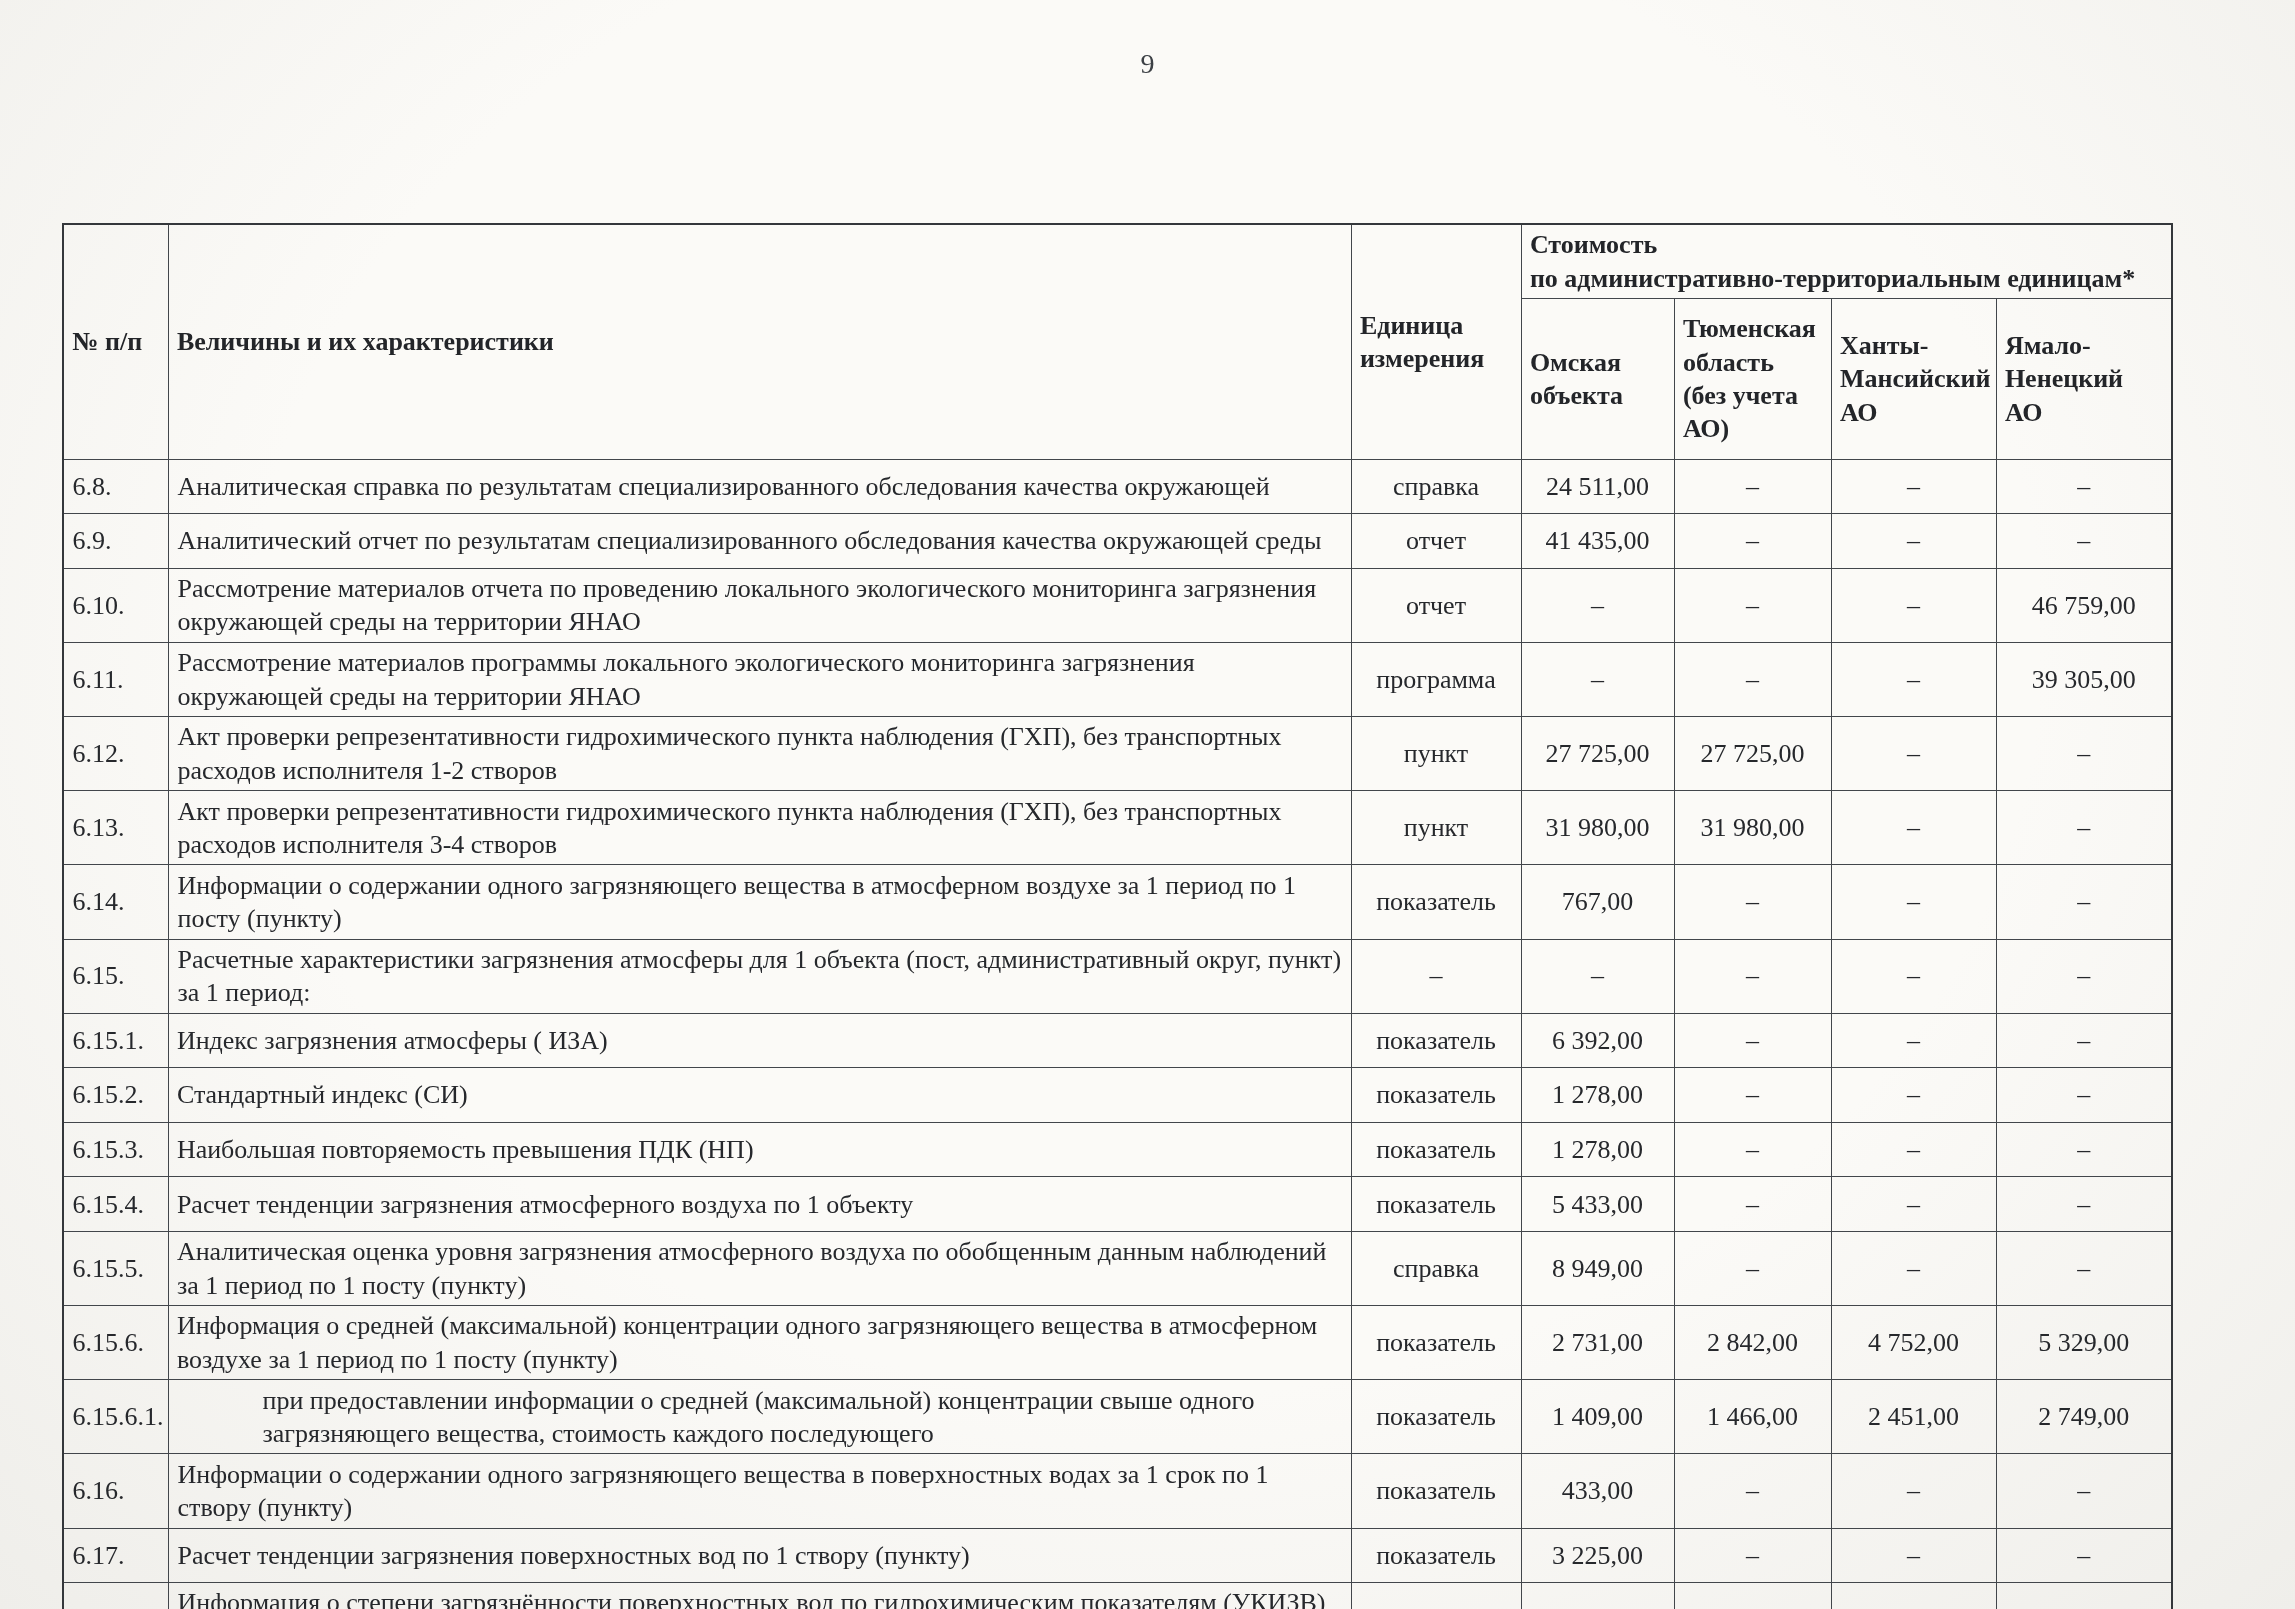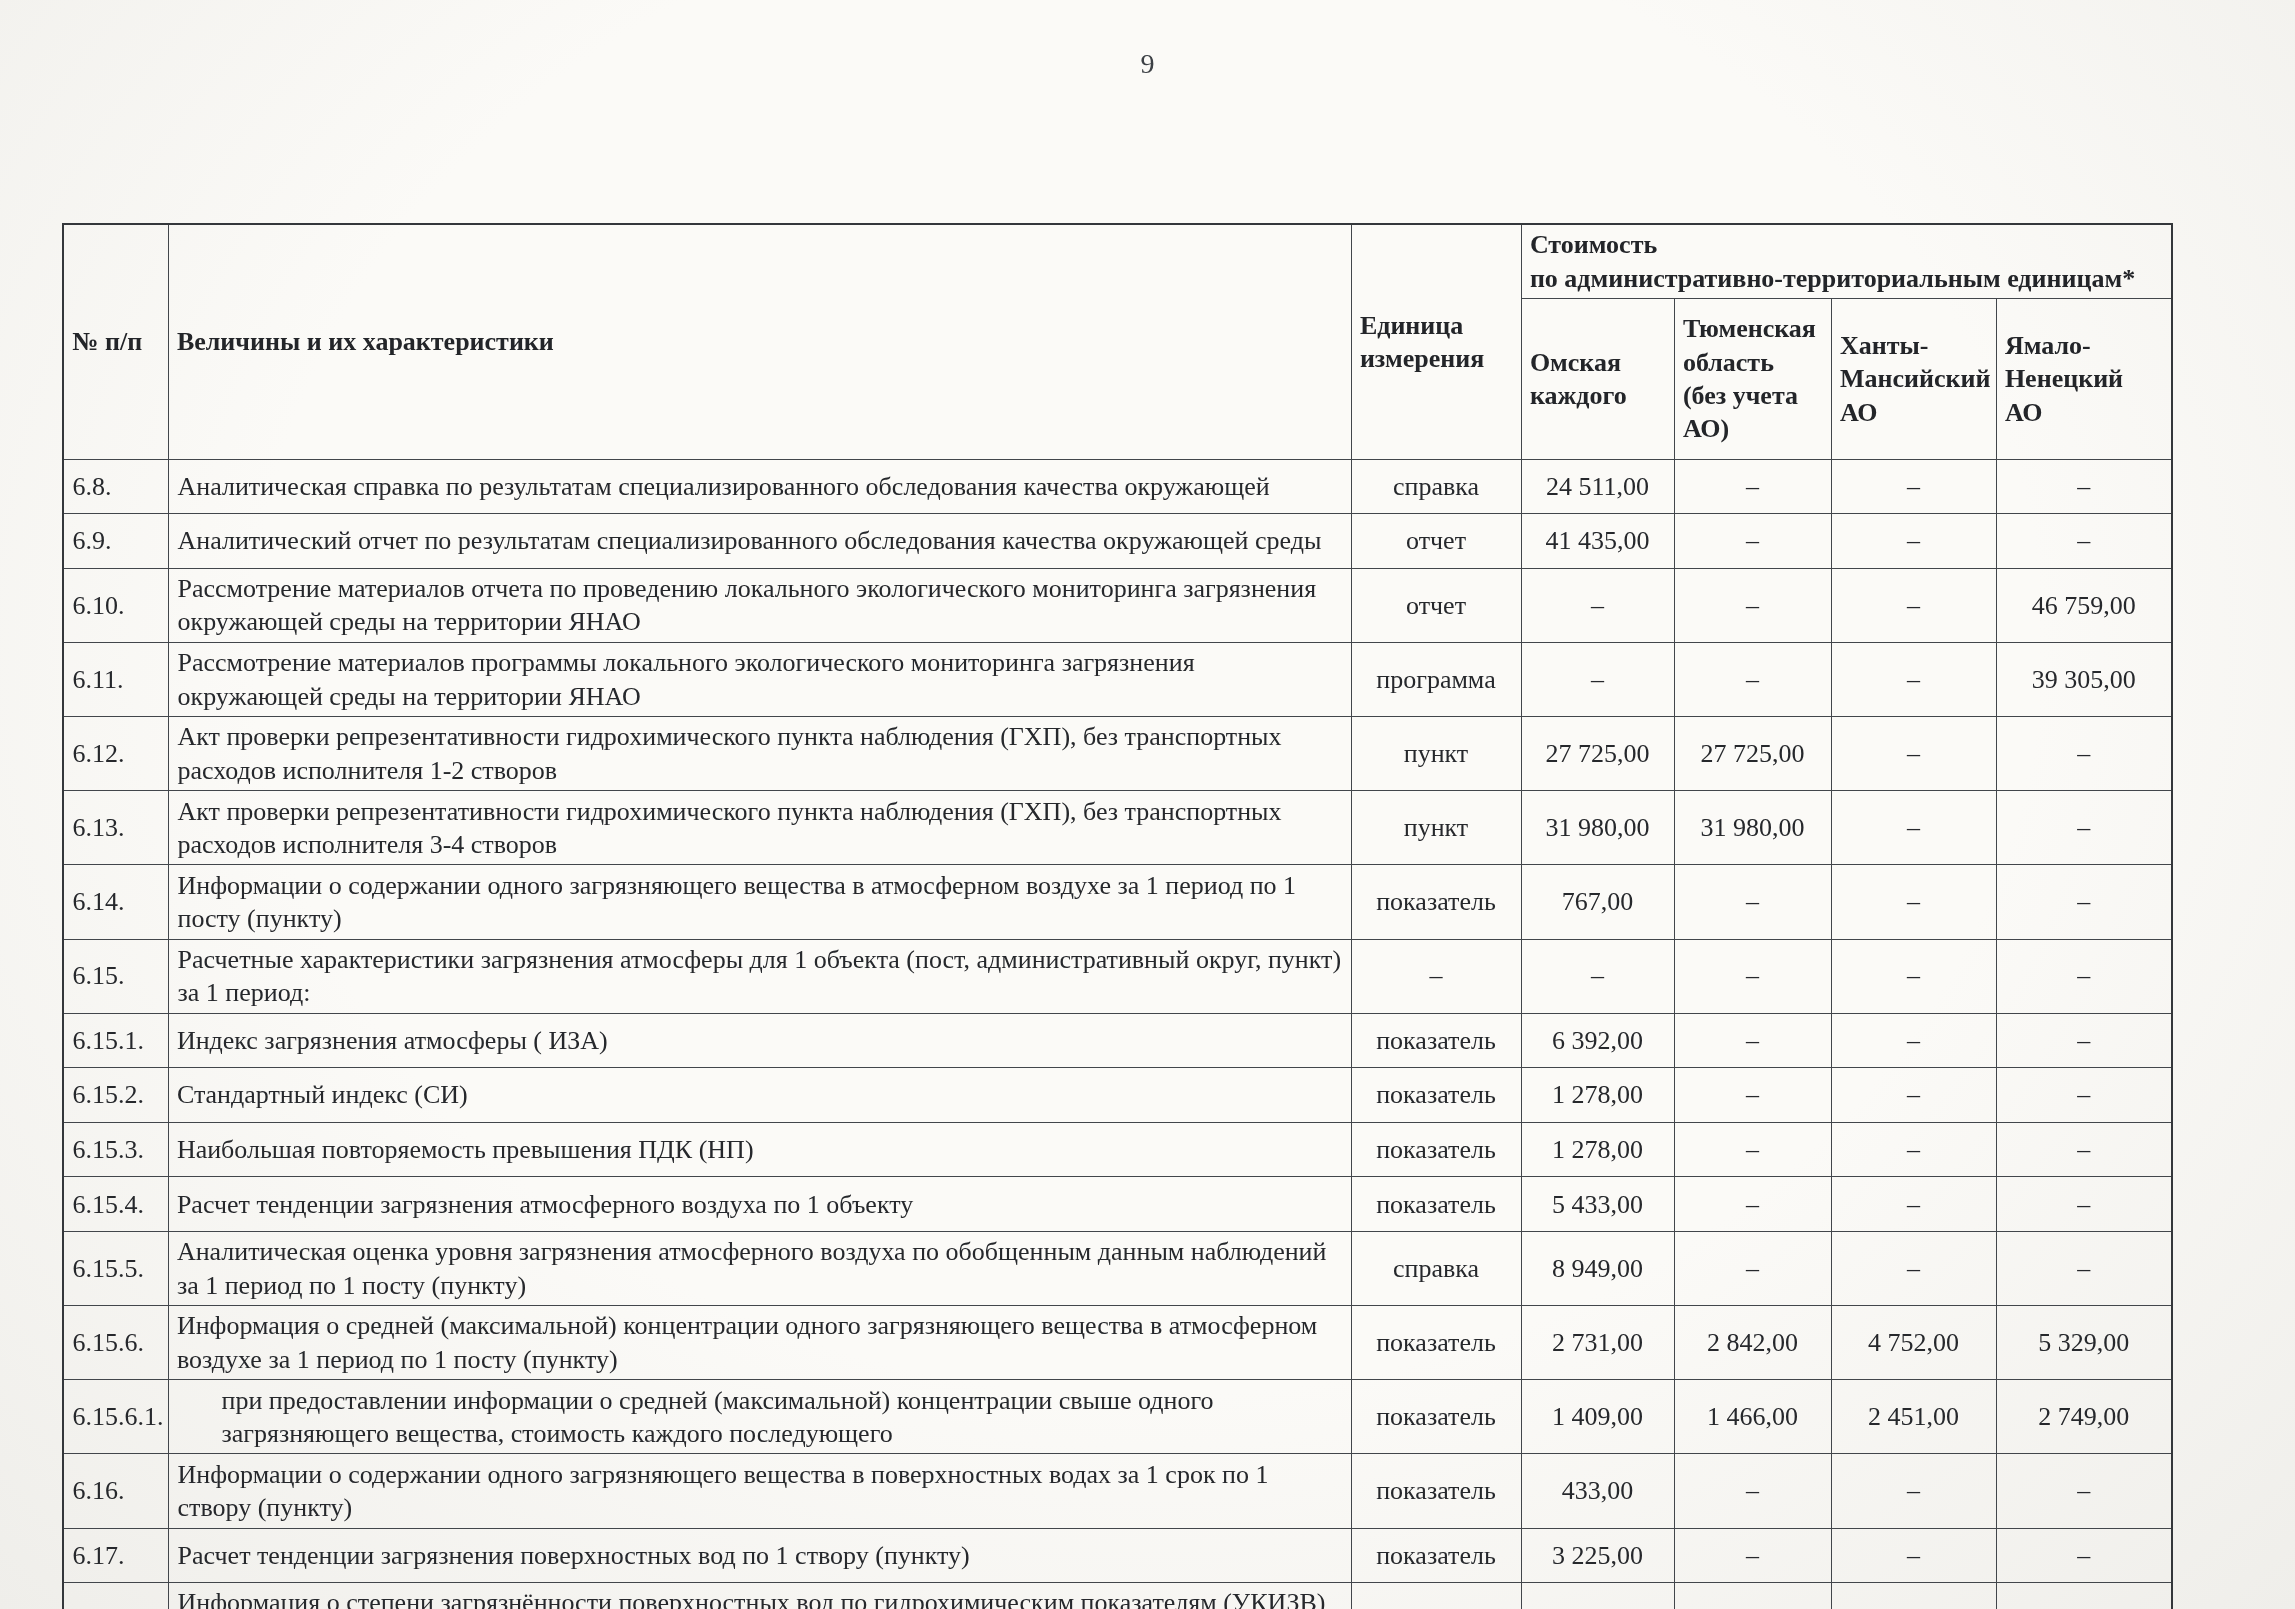--- a/index.html
+++ b/index.html
@@ -60,21 +60,21 @@
   td.c-num {
     text-align: left;
     padding-left: 1.7px;
     padding-right: 1.7px;
   }
   td.c-desc {
     text-align: left;
   }
   td.c-desc.indent-0 { padding-left: 9px; }
   td.c-desc.indent-1 { }
-  td.c-desc.indent-2 { padding-left: 53px; }
+  td.c-desc.indent-2 { padding-left: 94px; }
   td.c-unit, td.c-val {
     text-align: center;
   }
 </style>
 </head>
 <body>
 
 <div class="page">
 
   <div class="page-number">9</div>
@@ -93,21 +93,21 @@
       <tr class="h-group">
         <th rowspan="2">№ п/п</th>
         <th rowspan="2">Величины и их характеристики</th>
         <th rowspan="2">Единица
 измерения</th>
         <th colspan="4">Стоимость
 по административно-территориальным единицам*</th>
       </tr>
       <tr class="h-regions">
         <th>Омская
-каждого</th>
+объекта</th>
         <th>Тюменская
 область
 (без учета
 АО)</th>
         <th>Ханты-
 Мансийский
 АО</th>
         <th>Ямало-
 Ненецкий
 АО</th>

